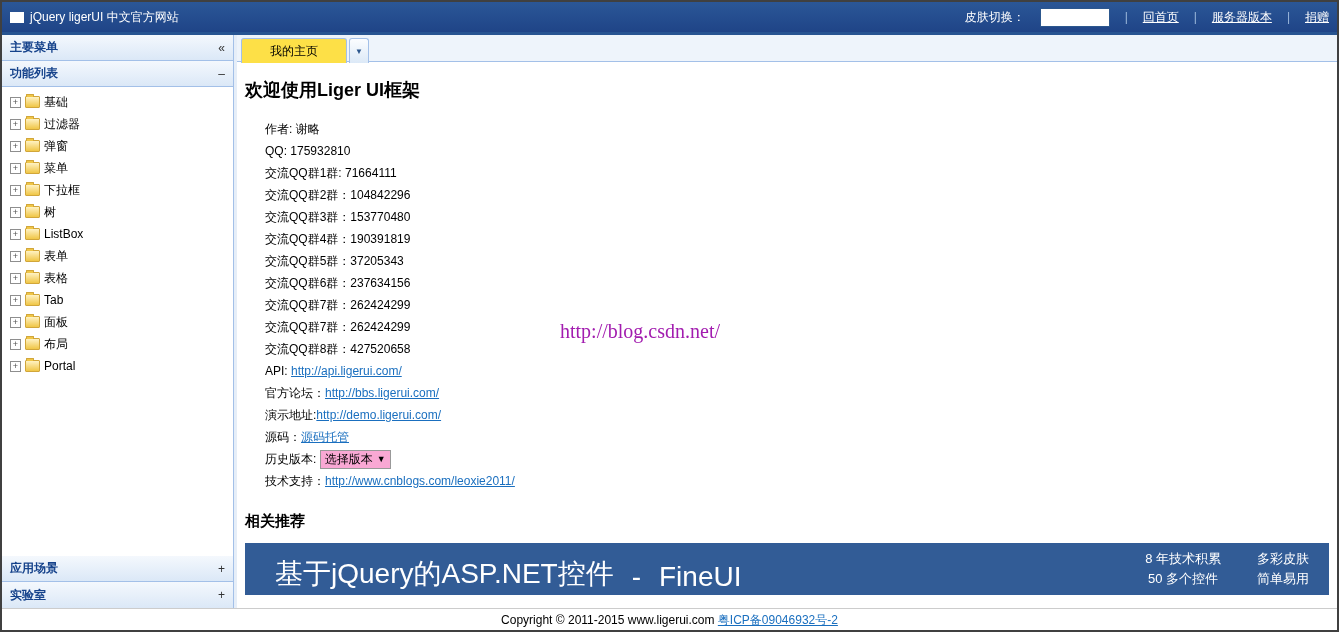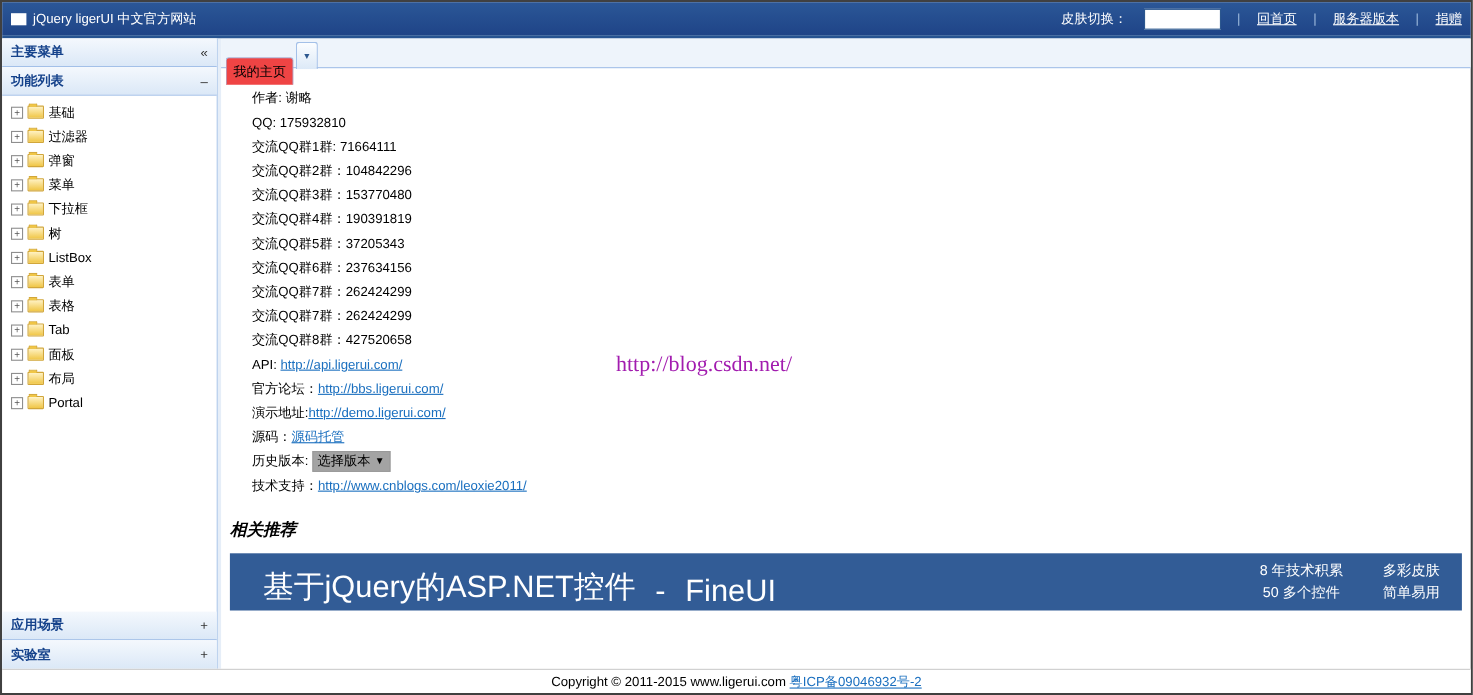--- a/index.html
+++ b/index.html
@@ -7,41 +7,41 @@
 .app { width: 1339px; height: 632px; border: 2px solid #404040; display: flex; flex-direction: column; }
 .header { background: linear-gradient(#2b5797,#1f4487); height: 30px; color: #fff; display: flex; align-items: center; padding: 0 8px; }
 .header .title { display: flex; align-items: center; gap: 6px; }
 .header .title .logo { width: 14px; height: 11px; background: #fff; }
 .header-right { margin-left: auto; display: flex; align-items: center; gap: 15px; }
 .skin-sel { background: #fff; border: 1px solid #2c578e; height: 19px; width: 70px; font-size: 12px; padding: 0 4px; display: inline-flex; align-items: center; justify-content: space-between; }
 .skin-sel .arr { font-size: 9px; }
 .sep { color: #9db9dc; }
 .header a { color: #fff; text-decoration: underline; cursor: pointer; }
 .body { flex: 1; display: flex; min-height: 0; border-top: 3px solid #275491; }
-.sidebar { width: 196px; border-right: 1px solid #a3c0e8; display: flex; flex-direction: column; background: #fff; justify-content: space-between; }
+.sidebar { width: 232px; border-right: 1px solid #a3c0e8; display: flex; flex-direction: column; background: #fff; justify-content: space-between; }
 .accordion-head { height: 26px; background: linear-gradient(#f4f8fd,#dbe8f7); border-bottom: 1px solid #a3c0e8; display: flex; align-items: center; padding: 0 8px; font-weight: bold; color: #15428b; }
 .accordion-head .acc-arrow { margin-left: auto; color: #333; font-weight: normal; }
 .accordion-body { flex: 1; overflow-y: auto; overflow-x: scroll; }
 .tree { list-style: none; padding: 4px 4px 0 4px; }
 .tree li { display: flex; align-items: center; gap: 4px; height: 22px; padding-left: 4px; cursor: pointer; }
 .tree li .exp { width: 11px; height: 11px; border: 1px solid #8e8e8e; display: flex; align-items: center; justify-content: center; font-size: 9px; color: #555; line-height: 1; background: #fff; }
 .folder { width: 15px; height: 12px; background: linear-gradient(#fff2c3,#f0c646); border: 1px solid #d1a63a; border-radius: 1px; position: relative; }
 .folder::before { content: ""; position: absolute; top: -3px; left: 0; width: 6px; height: 2px; background: #f0c646; border: 1px solid #d1a63a; border-bottom: none; border-radius: 1px 1px 0 0; }
 .main { flex: 1; display: flex; flex-direction: column; border-left: 3px solid #e6eef8; min-width: 0; }
 .tabs { height: 27px; background: #eef4fb; border-bottom: 1px solid #a3c0e8; display: flex; }
-.tab { padding: 0 6px; border: 1px solid #a3c0e8; border-bottom: none; background: #ef4444; margin-left: 4px; margin-top: 16px; display: flex; align-items: center; height: 25px; border-radius: 3px 3px 0 0; position: relative; top: 1px; }
+.tab { padding: 0 28px; border: 1px solid #a3c0e8; border-bottom: none; background: #fde047; margin-left: 4px; margin-top: 2px; display: flex; align-items: center; height: 25px; border-radius: 3px 3px 0 0; position: relative; top: 1px; }
 .tab-more { width: 20px; border: 1px solid #a3c0e8; border-bottom: none; background: linear-gradient(#fbfdff,#dce9f7); margin-left: 2px; margin-top: 2px; height: 25px; display: flex; align-items: center; justify-content: center; border-radius: 3px 3px 0 0; position: relative; top: 1px; font-size: 8px; color: #2c578e; }
 .content { flex: 1; overflow-y: auto; padding: 16px 8px 0 8px; }
 .content h2 { font-size: 18px; font-weight: bold; margin-bottom: 16px; }
 .info { padding-left: 20px; }
 .info p { line-height: 22px; }
 .info a { color: #1a6fbf; text-decoration: underline; }
-.version-sel { border: 1px solid #999; height: 19px; font-size: 12px; padding: 0 4px; display: inline-flex; align-items: center; gap: 4px; background: #a3a3a3; }
+.version-sel { border: 1px solid #999; height: 19px; font-size: 12px; padding: 0 4px; display: inline-flex; align-items: center; gap: 4px; background: #f9a8d4; }
 .version-sel .arr { font-size: 9px; }
-.content h3 { font-size: 15px; margin-top: 20px; margin-bottom: 12px; font-style: italic; }
+.content h3 { font-size: 15px; margin-top: 20px; margin-bottom: 12px; }
 .reco { background: #325c96; color: #fff; height: 52px; margin-top: 4px; display: flex; align-items: flex-end; padding: 0 20px 2px 30px; overflow: hidden; }
 .reco .big { font-size: 28px; }
 .reco .fine { font-size: 28px; margin-left: 18px; }
 .reco .cols { margin-left: auto; display: flex; gap: 36px; font-size: 13px; padding-bottom: 4px; }
 .reco .cols div p { line-height: 20px; text-align: center; }
 .footer { height: 22px; border-top: 1px solid #ccc; text-align: center; line-height: 22px; background: #fff; }
 .footer a { color: #1a6fbf; text-decoration: underline; }
 .watermark { position: absolute; top: 320px; left: 560px; color: #a21caf; font-family: "Times New Roman", serif; font-size: 20px; pointer-events: none; }
 </style>
 </head>
@@ -160,20 +160,21 @@
     <div class="main">
       <div class="tabs">
         <div class="tab">
           <span>我的主页</span>
         </div>
         <div class="tab-more">
           <span>▼</span>
         </div>
       </div>
       <div class="content">
+        <h2>欢迎使用Liger UI框架</h2>
         <div class="info">
           <p>作者: 谢略</p>
           <p>QQ: 175932810</p>
           <div id="groups">
               <p>交流QQ群1群: 71664111</p>
               <p>交流QQ群2群：104842296</p>
               <p>交流QQ群3群：153770480</p>
               <p>交流QQ群4群：190391819</p>
               <p>交流QQ群5群：37205343</p>
               <p>交流QQ群6群：237634156</p>

